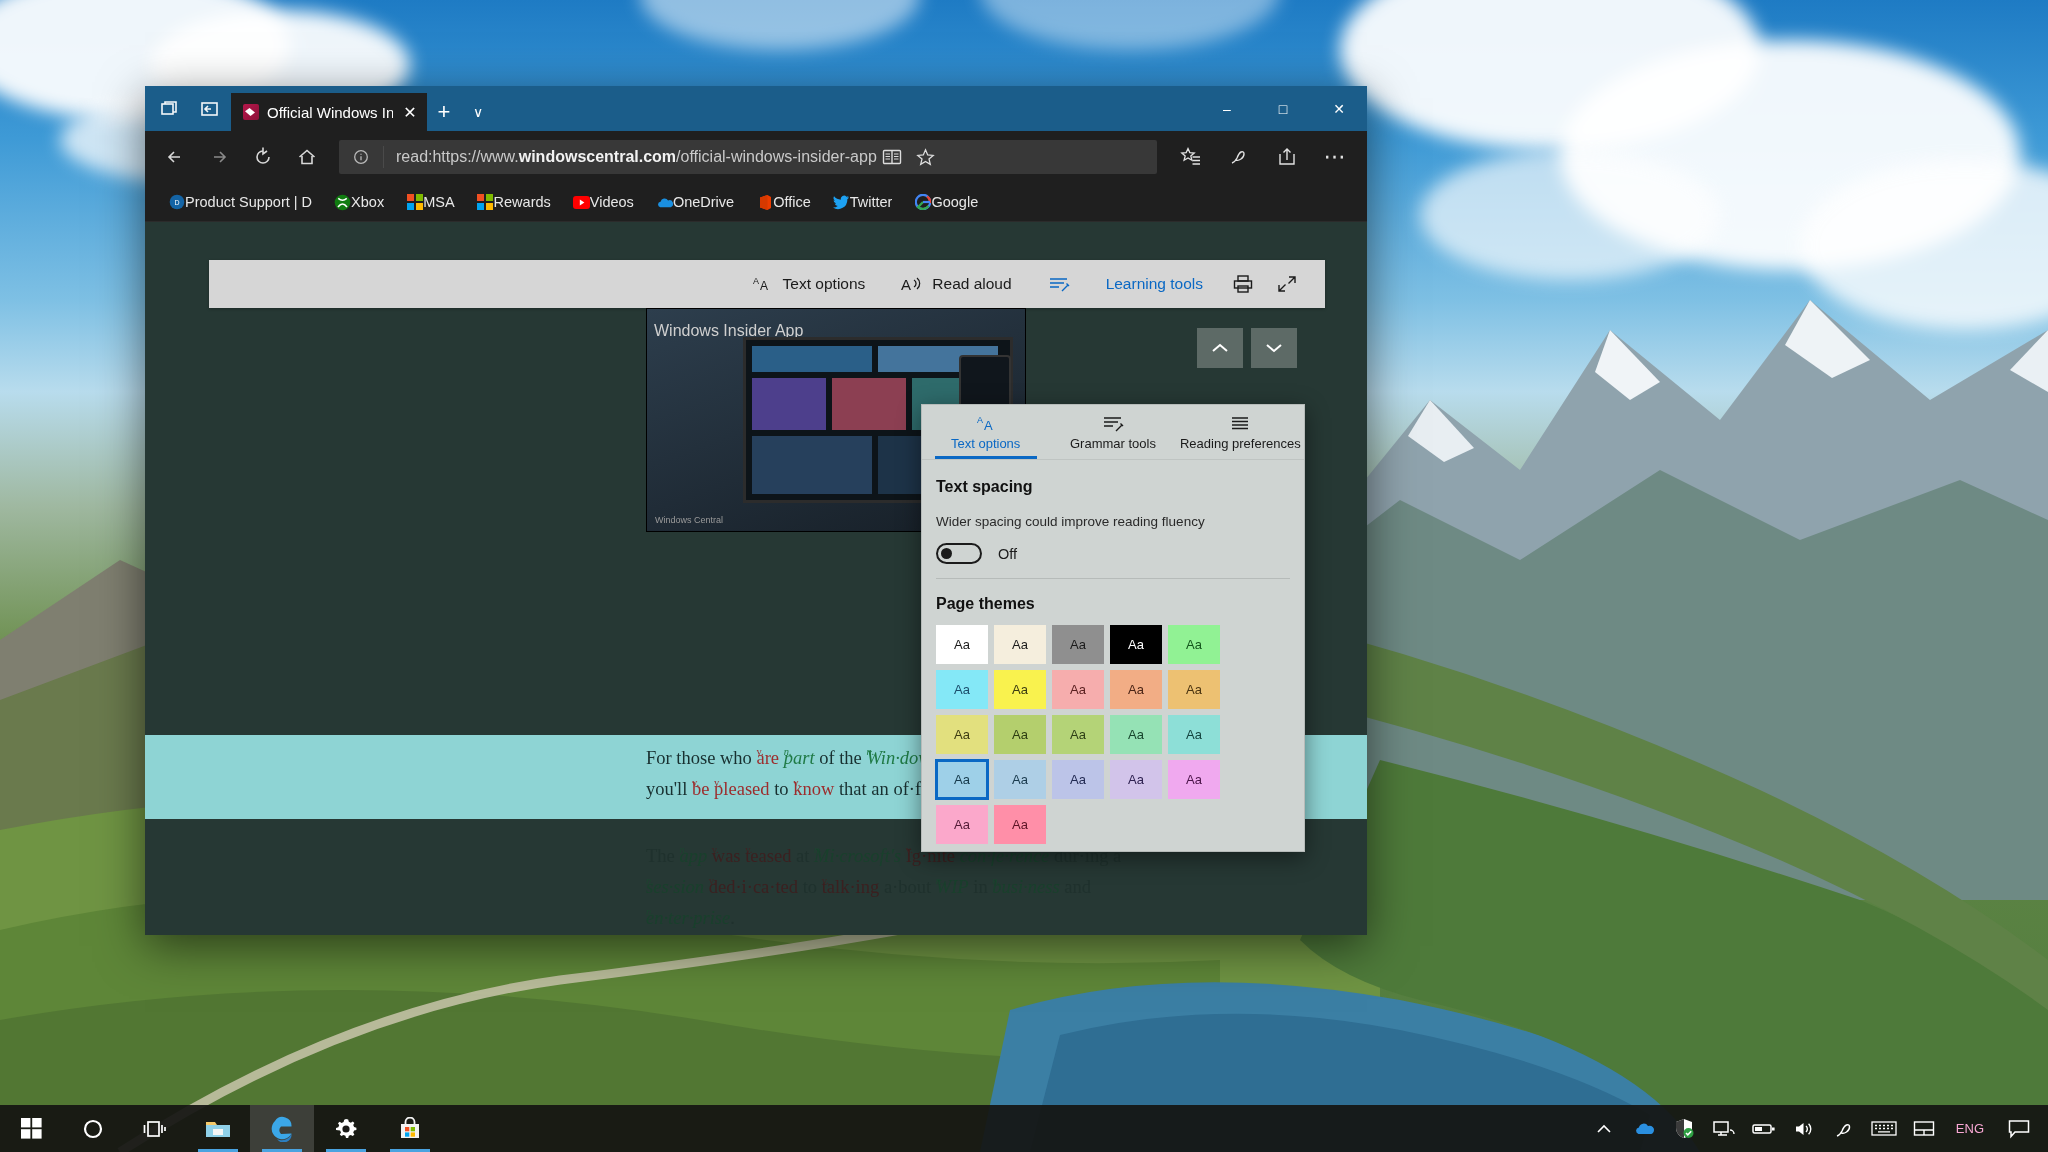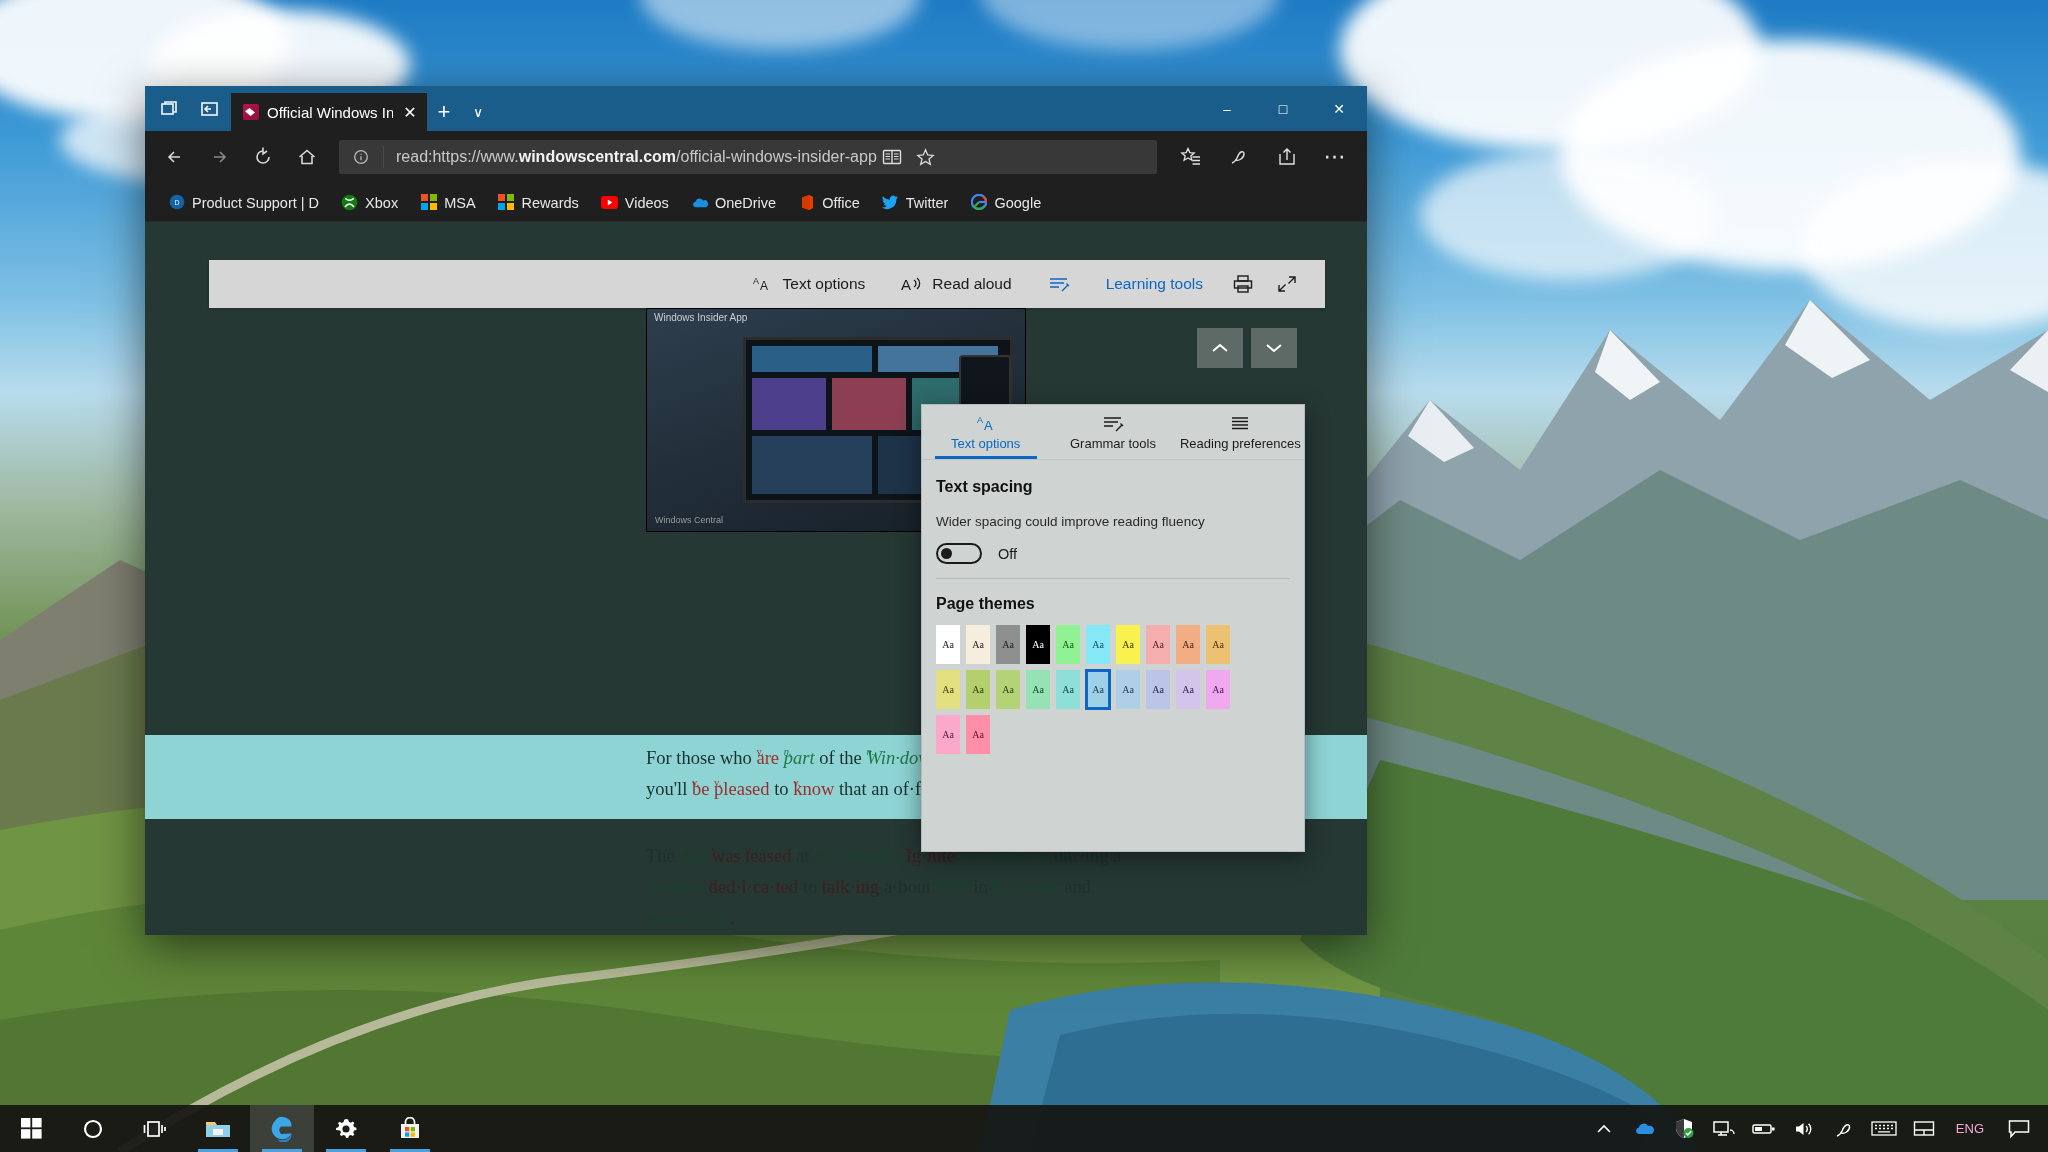--- a/index.html
+++ b/index.html
@@ -60,21 +60,21 @@
   }
   .addr-info { width:44px; display:flex; align-items:center; justify-content:center; color:#b9b9b9; font-size:13px; border-right:1px solid #4a4a4a; height:22px; }
   .addr-text { color:#c9c9c9; font-size:16px; padding-left:12px; white-space:nowrap; overflow:hidden; font-family:"Liberation Sans", sans-serif; }
   .addr-text b{ color:#f2f2f2; font-weight:600; }
   .addr-right { display:flex; align-items:center; gap:4px; padding-right:6px; }
   .addr-ico { width:30px; height:30px; display:flex; align-items:center; justify-content:center; color:#ddd; cursor:pointer; }
   .tool-ico { width:44px; height:44px; display:flex; align-items:center; justify-content:center; color:#e2e2e2; cursor:pointer; border-radius:2px; }
 
   
   .favbar { height:38px; background:#1f1f1f; display:flex; align-items:center; padding:0 14px; gap:4px; border-bottom:1px solid #2b2b2b; }
-  .fav { display:flex; align-items:flex-end; gap:7px; padding:4px 9px; border-radius:2px; cursor:pointer; }
+  .fav { display:flex; align-items:center; padding:4px 9px; border-radius:2px; cursor:pointer; }
   .fav-label { color:#e8e8e8; font-size:14.5px; white-space:nowrap; max-width:152px; overflow:hidden; text-overflow:clip; }
   .fav-ico { width:17px; height:17px; flex:0 0 auto; display:flex; align-items:center; justify-content:center; }
 
   
   .readerpage { position:relative; height:713px; background:#263834; overflow:hidden; }
   .reader-toolbar {
     position:absolute; left:64px; top:38px; width:1098px; height:48px;
     background:#d6d6d6; display:flex; align-items:center; justify-content:flex-end;
     padding-right:18px; gap:4px; box-shadow:0 1px 3px rgba(0,0,0,0.25);
   }
@@ -83,21 +83,21 @@
   .rt-ico { width:22px; height:18px; display:flex; align-items:center; justify-content:center; }
   .rt-sq { width:40px; height:34px; display:flex; align-items:center; justify-content:center; cursor:pointer; color:#1b1b1b; }
 
   
   .article { position:absolute; left:0; top:86px; width:100%; }
   .thumb {
     position:absolute; left:501px; top:0px; width:380px; height:224px;
     background:linear-gradient(160deg,#2d3e4d,#161e26);
     border:1px solid #000; box-sizing:border-box; overflow:hidden;
   }
-  .thumb-cap { position:absolute; left:7px; top:3px; color:#cfcfcf; font-size:10px; }
+  .thumb-cap { position:absolute; left:7px; top:13px; color:#cfcfcf; font-size:16px; }
   .thumb-screen { position:absolute; left:96px; top:28px; width:270px; height:166px; background:#0d1419; border:3px solid #2c2c2c; box-sizing:border-box; }
   .thumb-row { position:absolute; background:#1d3850; }
   .thumb-wm { position:absolute; left:8px; bottom:6px; color:#9a9a9a; font-size:9px; }
   .thumb-phone { position:absolute; right:14px; top:46px; width:48px; height:100px; background:#10161c; border:2px solid #333; border-radius:4px; }
 
   .para { position:absolute; left:0; width:100%; color:#d6dedb; font-family:"Liberation Serif", serif; font-size:18.5px; line-height:31px; }
   .para .ln { display:block; padding-left:501px; position:relative; }
   .hl-band { position:absolute; left:0; top:513px; width:100%; height:84px; background:#8ed4d4; }
   .p-selected { color:#183030; }
   .w-n { color:#1f7a45;font-style:italic; }
@@ -131,22 +131,22 @@
   .toggle-row { display:flex; align-items:center; gap:16px; margin-bottom:14px; }
   .toggle {
     width:46px; height:21px; border:2px solid #1b1b1b; border-radius:11px;
     position:relative; cursor:pointer; box-sizing:border-box; background:transparent;
   }
   .toggle .knob { position:absolute; left:3px; top:3px; width:11px; height:11px; border-radius:50%; background:#1b1b1b; }
   .toggle-label { font-size:14.5px; color:#1b1b1b; }
   .lt-divider { height:1px; background:#b6bbb9; margin:4px 0 16px 0; }
   .swatch-grid { display:flex; flex-wrap:wrap; gap:6px; width:312px; }
   .swatch {
-    width:24px; height:39px; display:flex; align-items:center; justify-content:center;
-    font-family:Liberation Serif, serif; font-size:10px; cursor:pointer;
+    width:52px; height:39px; display:flex; align-items:center; justify-content:center;
+    font-family:Liberation Sans, sans-serif; font-size:13px; cursor:pointer;
     box-sizing:border-box; border:2px solid transparent;
   }
   .swatch.sel { border:2px solid #0a68c4; outline:1px solid #0a68c4; }
 
   
   #taskbar {
     position:absolute; left:0; bottom:0; width:2048px; height:47px;
     background:rgba(20,20,18,0.93); display:flex; align-items:center;
   }
   .tb-left { display:flex; align-items:center; height:47px; }

